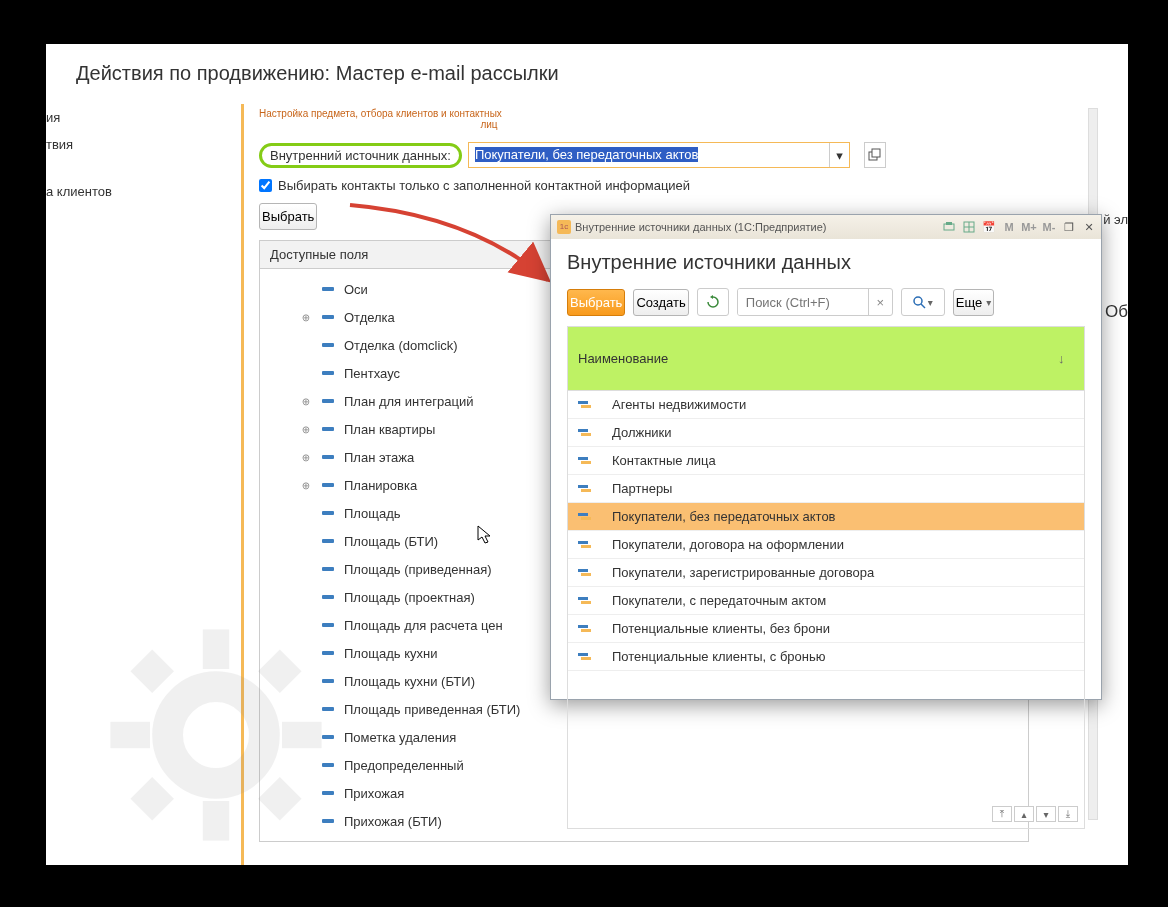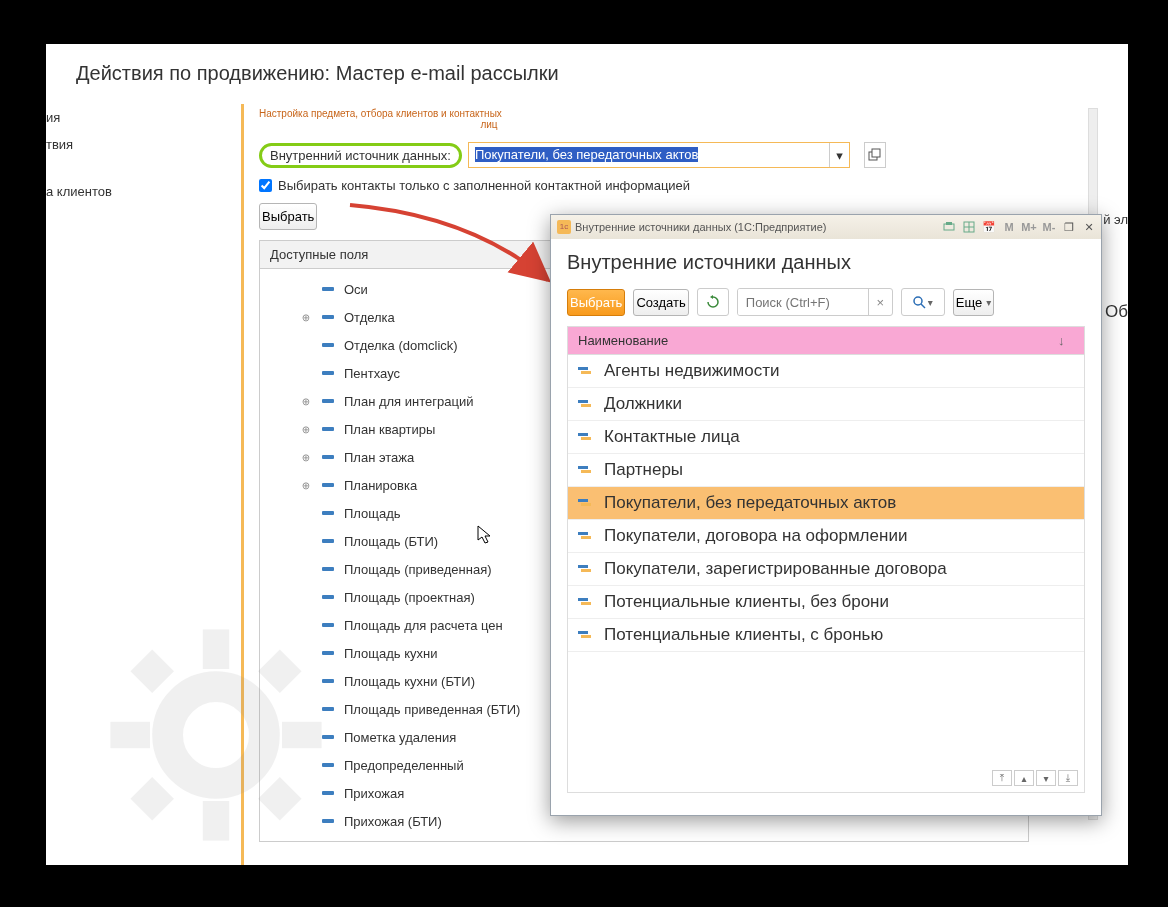--- a/index.html
+++ b/index.html
@@ -22,36 +22,36 @@
 .tree-panel { border: 1px solid #ccc; margin-top: 10px; width: 770px; }
 .tree-header { background: #f2f2f2; border-bottom: 1px solid #ccc; padding: 6px 10px; font-size: 13px; }
 .tree-body { padding: 6px 0; max-height: 580px; overflow: auto; }
 .tree-row { display: flex; align-items: center; gap: 10px; padding: 4px 0 4px 40px; font-size: 13px; cursor: default; height: 28px; }
 .tree-expander { width: 12px; color: #888; font-size: 10px; display: inline-block; text-align: center; }
 .tree-bullet { width: 12px; height: 4px; background: #3d7ebf; border-radius: 1px; flex-shrink: 0; }
 .arrow-svg { position: absolute; left: 330px; top: 195px; pointer-events: none; z-index: 50; }
 .cursor-ptr { position: absolute; left: 477px; top: 525px; font-size: 16px; pointer-events: none; z-index: 40; }
 .gear-bg { position: absolute; left: 60px; bottom: 20px; width: 220px; height: 220px; pointer-events: none; opacity: 0.12; }
 
-.dialog { position: absolute; left: 550px; top: 214px; width: 552px; height: 602px; background: #fff; border: 1px solid #9aa3ad; box-shadow: 0 5px 20px rgba(0,0,0,0.4); z-index: 100; }
+.dialog { position: absolute; left: 550px; top: 214px; width: 552px; height: 486px; background: #fff; border: 1px solid #9aa3ad; box-shadow: 0 5px 20px rgba(0,0,0,0.4); z-index: 100; }
 .dlg-titlebar { height: 24px; background: linear-gradient(#f5f1e8,#e9e4d8); display: flex; align-items: center; padding: 0 4px 0 6px; gap: 4px; font-size: 11px; color: #555; }
 .dlg-titlebar .tb-title { flex: 1; overflow: hidden; white-space: nowrap; }
 .dlg-titlebar .tb-ic { width: 16px; height: 16px; display: flex; align-items: center; justify-content: center; cursor: pointer; font-size: 11px; }
 .dlg-body { padding: 12px 16px; }
 .dlg-h1 { font-size: 20px; color: #333; margin-bottom: 14px; }
 .dlg-toolbar { display: flex; gap: 8px; align-items: center; margin-bottom: 10px; }
 .dlg-toolbar .search-wrap { display: flex; border: 1px solid #ccc; border-radius: 3px; overflow: hidden; height: 28px; }
 .dlg-toolbar .search-in { border: none; outline: none; padding: 0 8px; width: 130px; font-size: 13px; color: #777; }
 .dlg-toolbar .search-x { width: 24px; border-left: 1px solid #ccc; display: flex; align-items: center; justify-content: center; color: #888; cursor: pointer; }
 .small-btn { border: 1px solid #ccc; background: #fff; border-radius: 3px; width: 32px; height: 28px; display: flex; align-items: center; justify-content: center; cursor: pointer; }
-.list-head { background: #f9a8d4; border: 1px solid #ddd; display: flex; padding: 6px 10px; font-size: 13px; }
+.list-head { background: #bef264; border: 1px solid #ddd; display: flex; padding: 24px 10px; font-size: 13px; }
 .list-head .col-name { flex: 1; }
 .list-head .col-sort { width: 16px; color: #666; }
 .list-body { border: 1px solid #ddd; border-top: none; height: 438px; overflow: auto; position: relative; }
-.list-row { display: flex; align-items: center; gap: 12px; padding: 6px 10px; font-size: 17px; border-bottom: 1px solid #eee; cursor: pointer; }
+.list-row { display: flex; align-items: center; gap: 20px; padding: 6px 10px; font-size: 13px; border-bottom: 1px solid #eee; cursor: pointer; }
 .list-row.selected { background: #fabf72; }
 .list-ic { width: 14px; height: 12px; position: relative; flex-shrink: 0; }
 .list-ic::before { content: ''; position: absolute; left: 0; top: 2px; width: 10px; height: 3px; background: #3d7ebf; }
 .list-ic::after { content: ''; position: absolute; left: 3px; top: 6px; width: 10px; height: 3px; background: #f5b957; }
 .scroll-btns { position: absolute; right: 6px; bottom: 6px; display: flex; gap: 2px; }
 .scroll-btns .sb { width: 20px; height: 16px; border: 1px solid #ccc; background: #fff; display: flex; align-items: center; justify-content: center; font-size: 10px; color: #666; cursor: pointer; }
 .vscroll { position: absolute; right: 30px; top: 64px; bottom: 45px; width: 10px; background: #eee; border: 1px solid #ddd; }
 .vscroll .thumb { position: absolute; left: 0; right: 0; top: 200px; height: 70px; background: #ccc; }
 .ic-1c { width:14px; height:14px; background:#f5b957; border-radius:2px; display:inline-block; position:relative; }
 .ic-1c::after { content:'1c'; position:absolute; left:0; right:0; top:0; font-size:8px; color:#a55; text-align:center; line-height:14px; }
@@ -318,20 +318,24 @@
         <div class="list-row">
           <span class="list-ic"></span>
           <span>Покупатели, договора на оформлении</span>
         </div>
         <div class="list-row">
           <span class="list-ic"></span>
           <span>Покупатели, зарегистрированные договора</span>
         </div>
         <div class="list-row">
           <span class="list-ic"></span>
+          <span>Покупатели, с передаточным актом</span>
+        </div>
+        <div class="list-row">
+          <span class="list-ic"></span>
           <span>Потенциальные клиенты, без брони</span>
         </div>
         <div class="list-row">
           <span class="list-ic"></span>
           <span>Потенциальные клиенты, с бронью</span>
         </div>
         <div class="scroll-btns">
         <div class="sb">⤒</div>
         <div class="sb">▴</div>
         <div class="sb">▾</div>

